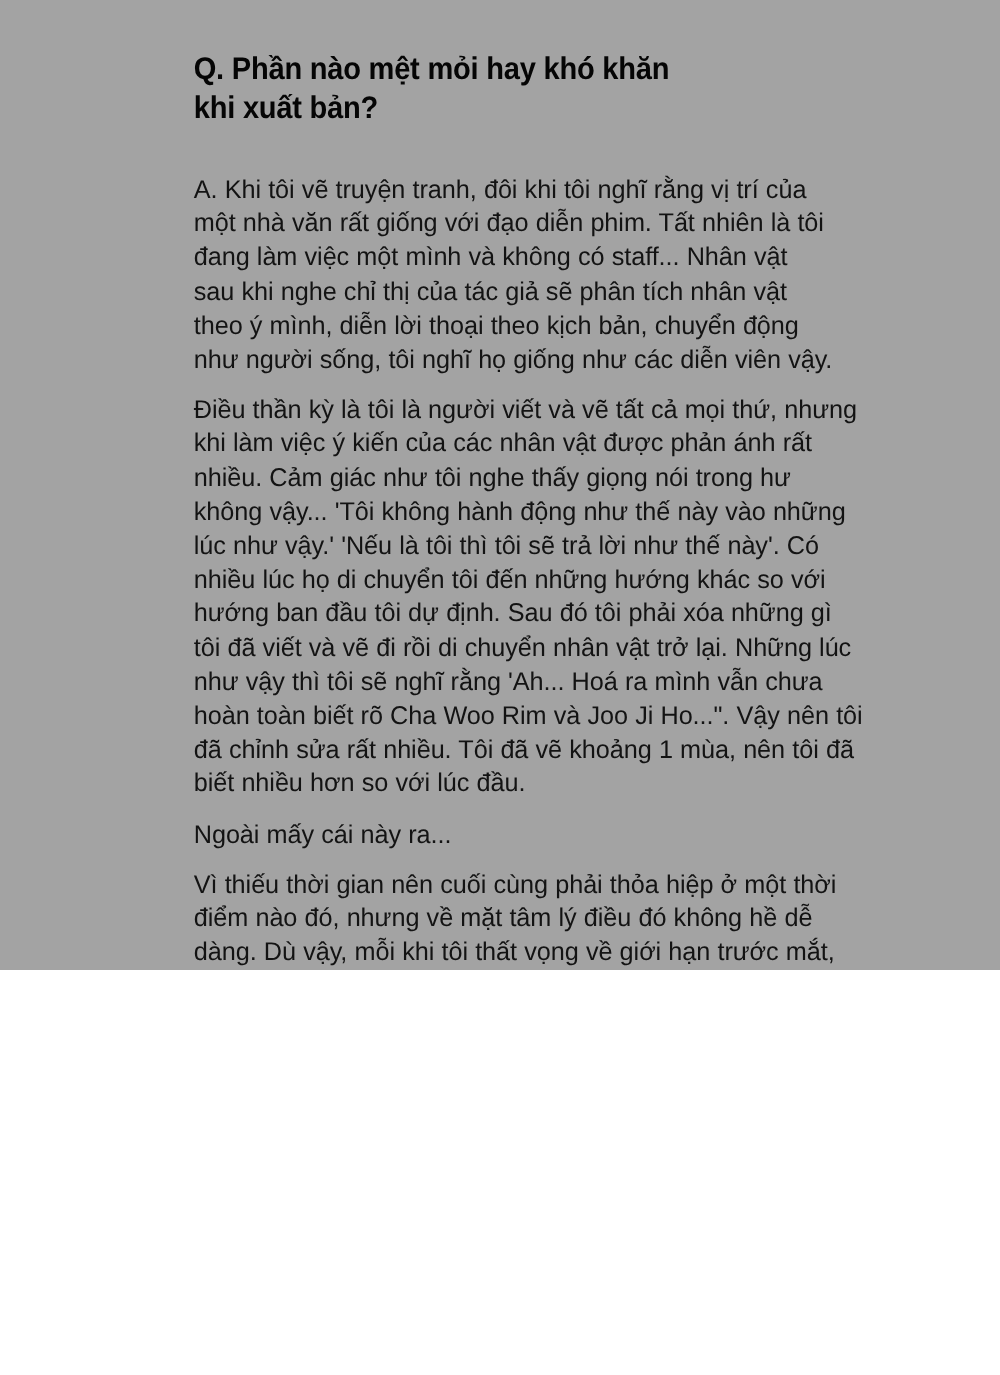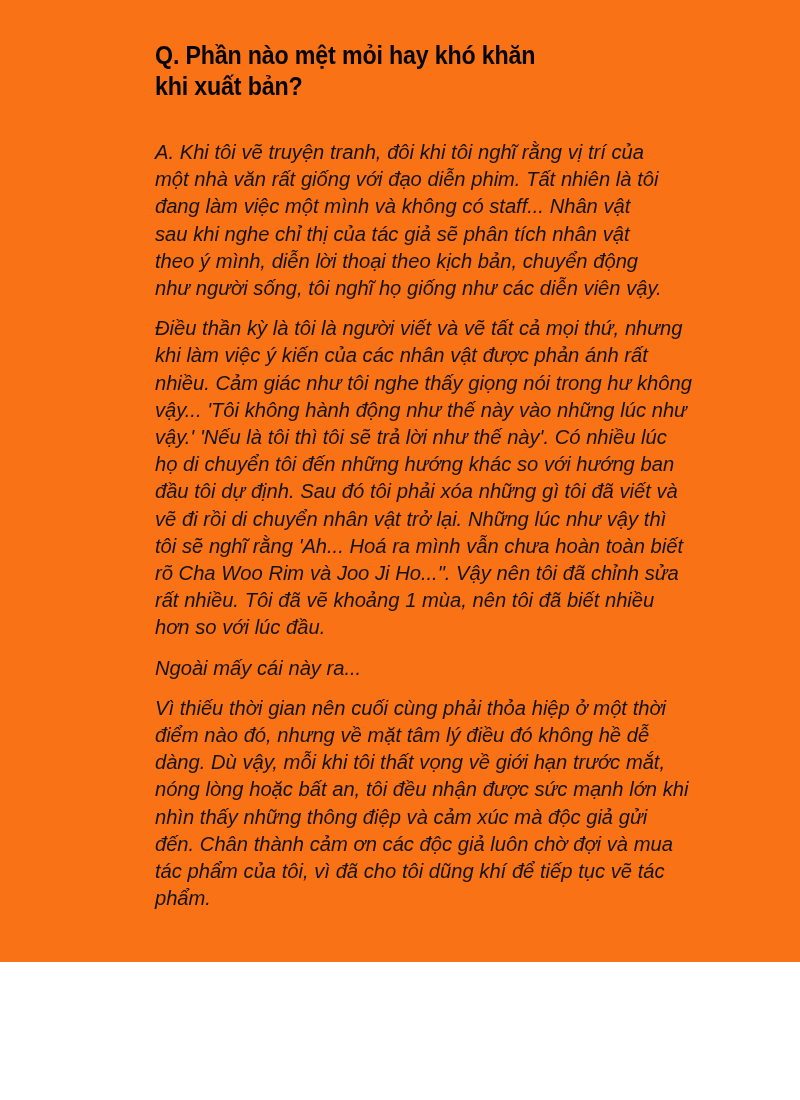--- a/index.html
+++ b/index.html
@@ -10,22 +10,22 @@
   body {
     width: 800px;
     height: 1100px;
     font-family: "DejaVu Sans", sans-serif;
     color: #111111;
     -webkit-font-smoothing: antialiased;
   }
   .page {
     position: relative;
     width: 800px;
-    height: 962px;
-    background: #f97316;
+    height: 776px;
+    background: #a3a3a3;
     box-sizing: border-box;
     overflow: hidden;
   }
   .content {
     position: absolute;
     left: 155px;
     top: 40px;
     width: 530px;
   }
   .qa-heading {
@@ -35,21 +35,20 @@
     line-height: 31px;
     letter-spacing: -0.2px;
     color: #050505;
     margin: 0 0 36px 0;
     max-width: 430px;
     transform: scaleX(0.93);
     transform-origin: left top;
   }
   .answer-body {
     margin: 0;
-    font-style: italic;
   }
   .para {
     font-family: "Liberation Sans", sans-serif;
     font-size: 20.5px;
     line-height: 27.2px;
     color: #131313;
     margin: 0 0 13px 0;
     letter-spacing: -0.05px;
     word-spacing: 0.2px;
     transform: scaleX(0.985);

